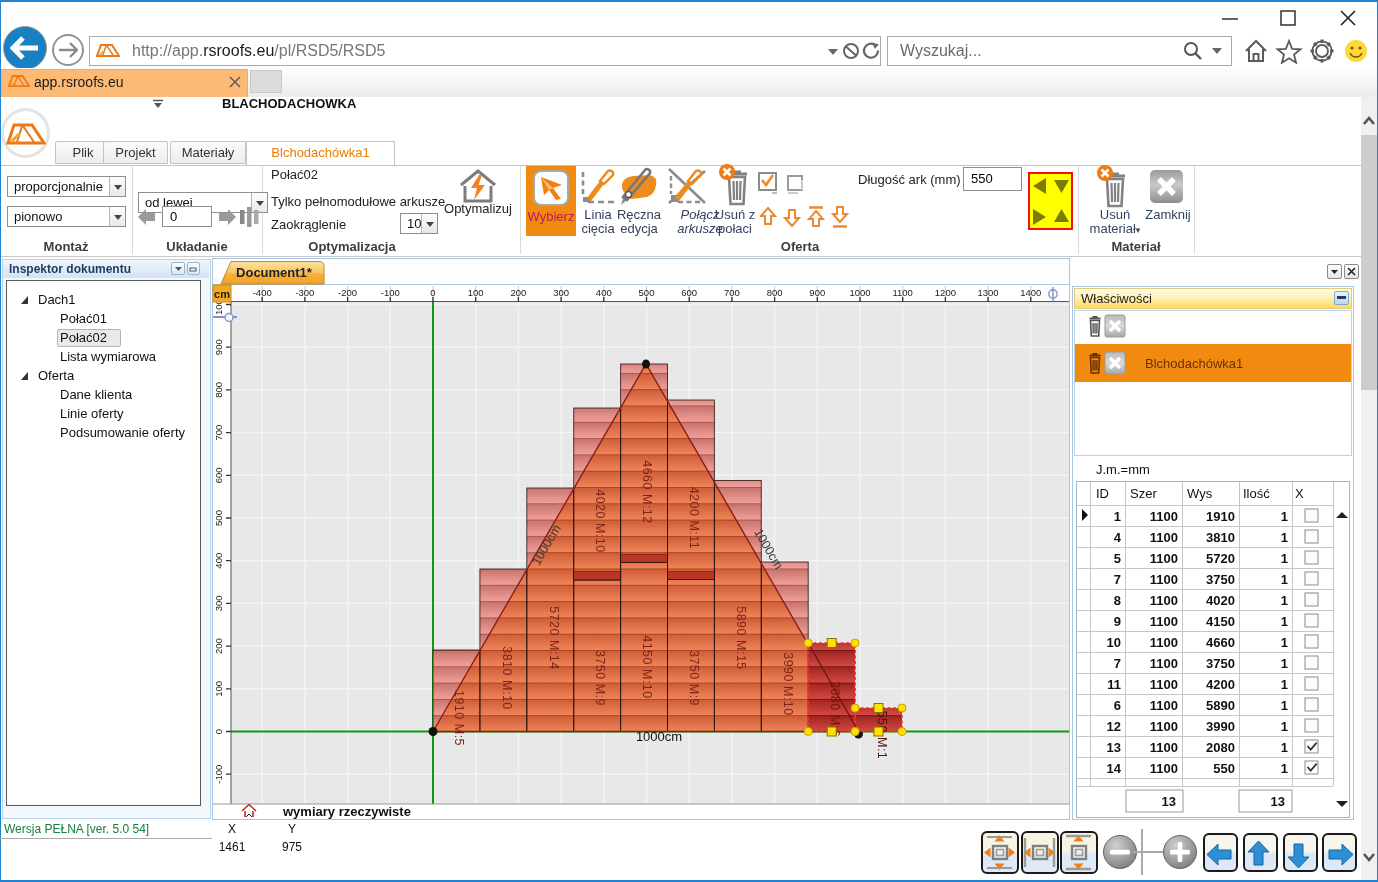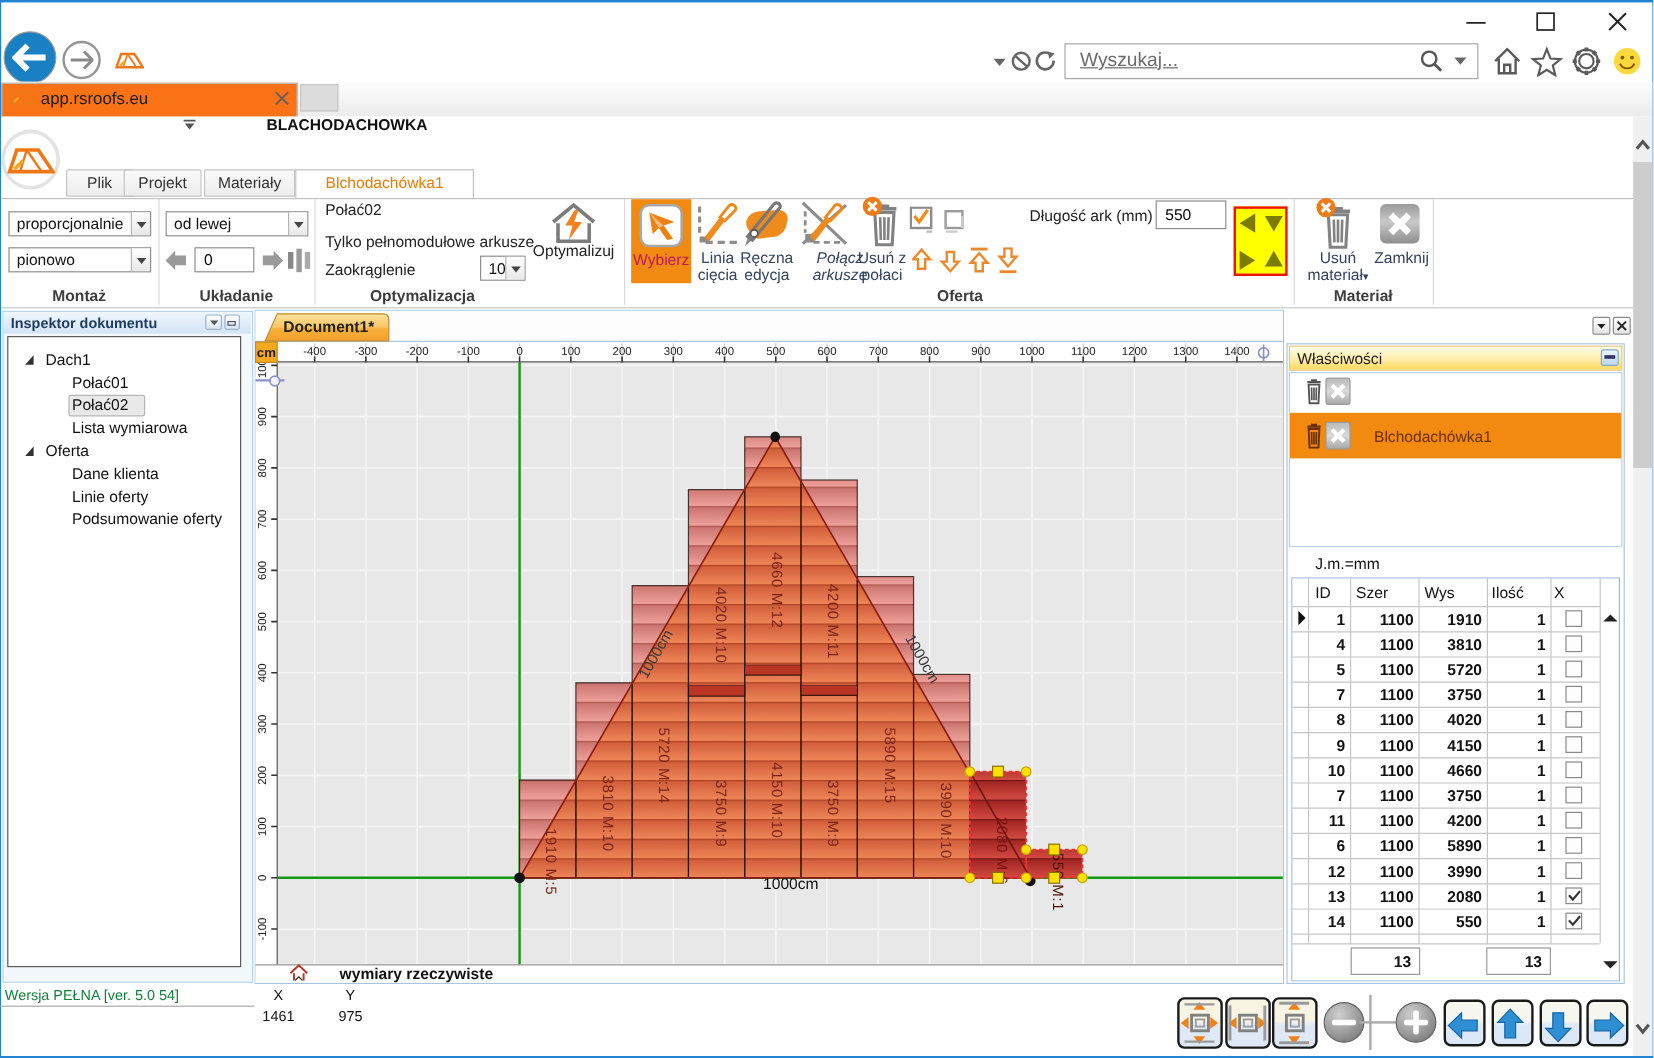--- a/index.html
+++ b/index.html
@@ -9,24 +9,24 @@
 
 .wb-top{left:0;top:0;width:1378px;height:2px;background:#2283d2;}
 .wb-left{left:0;top:0;width:1px;height:882px;background:#2283d2;}
 .wb-right{left:1377px;top:0;width:1px;height:882px;background:#2283d2;}
 .wb-bot{left:0;top:880px;width:1378px;height:2px;background:#2283d2;}
 
 #backbtn{left:3px;top:26px;width:44px;height:44px;border-radius:50%;background:#1a80c4;border:1px solid #9a9a9a;}
 #fwdbtn{left:52px;top:34px;width:32px;height:32px;border-radius:50%;background:#fff;border:2px solid #949494;}
 #addrbar{left:89px;top:36px;width:792px;height:30px;border:1px solid #a9a9a9;background:#fff;font-size:16px;line-height:28px;color:#767676;padding-left:42px;white-space:nowrap;}
 #addrbar b{color:#1b1b1b;font-weight:normal;}
-#searchbox{left:887px;top:36px;width:345px;height:30px;border:1px solid #a9a9a9;background:#fff;font-size:16px;line-height:28px;color:#6b6b6b;padding-left:12px;text-decoration:underline;}
+#searchbox{left:887px;top:36px;width:345px;height:30px;border:1px solid #a9a9a9;background:#fff;font-size:16px;line-height:28px;color:#6b6b6b;padding-left:12px;}
 
 #tabstrip{left:1px;top:68px;width:1376px;height:29px;background:linear-gradient(#fdfdfd,#ececec);}
-#tab1{left:1px;top:69px;width:247px;height:29px;background:#f97316;border:1px solid #b9b9b9;border-bottom:none;font-size:14px;color:#1b1b1b;line-height:24px;padding-left:32px;}
+#tab1{left:1px;top:69px;width:247px;height:29px;background:#fdba74;border:1px solid #b9b9b9;border-bottom:none;font-size:14px;color:#1b1b1b;line-height:24px;padding-left:32px;}
 #newtab{left:250px;top:70px;width:32px;height:23px;background:#dcdcdc;border:1px solid #c8c8c8;}
 
 #page{left:1px;top:97px;width:1360px;height:783px;background:#fff;}
 .blacho{left:230px;top:96px;width:200px;font-size:13px;font-weight:bold;color:#111;}
 
 .rtab{top:141px;height:23px;background:linear-gradient(#fafafa,#ededed);border:1px solid #c3c3c3;border-radius:2px 2px 0 0;font-size:13px;color:#333;text-align:center;line-height:21px;}
 #rtab-active{left:246px;top:141px;width:149px;height:25px;background:#fff;border:1px solid #c3c3c3;border-bottom:none;font-size:13px;color:#e87d00;text-align:center;line-height:22px;}
 #ribbon{left:1px;top:165px;width:1360px;height:92px;background:#fff;border-top:1px solid #c3c3c3;border-bottom:1px solid #c9c9c9;}
 .gsep{top:166px;width:1px;height:88px;background:#d9d9d9;}
 .glabel{top:239px;height:16px;font-size:13px;font-weight:bold;color:#3d3d3d;text-align:center;}
@@ -51,20 +51,21 @@
 </svg>
 
 <div class="abs" id="backbtn"></div>
 <svg class="abs" style="left:10px;top:36px" width="30" height="24" viewBox="0 0 30 24">
 <path d="M13 2 L3 12 L13 22 M3 12 L28 12" stroke="#fff" stroke-width="5" fill="none"></path>
 </svg>
 <div class="abs" id="fwdbtn"></div>
 <svg class="abs" style="left:58px;top:42px" width="20" height="16" viewBox="0 0 20 16">
 <path d="M12 1 L19 8 L12 15 M19 8 L1 8" stroke="#8a8a8a" stroke-width="2.4" fill="none"></path>
 </svg>
+<div class="abs" id="addrbar">http://app.<b>rsroofs.eu</b>/pl/RSD5/RSD5</div>
 <svg class="abs" style="left:96px;top:43px" width="24" height="15" viewBox="0 0 24 15">
 <path d="M5 2 L16 2 L23 13 L1 13 Z" fill="none" stroke="#ef7816" stroke-width="2"></path>
 <path d="M10 3 L7 12 M11 3 L17 12" stroke="#ef7816" stroke-width="1.4"></path>
 <path d="M4 12 L8 8" stroke="#f5a623" stroke-width="2"></path>
 </svg>
 <svg class="abs" style="left:826px;top:42px" width="54" height="18" viewBox="0 0 54 18">
 <path d="M2 7 l5 6 l5 -6 z" fill="#666"></path>
 <circle cx="25" cy="9" r="7" fill="none" stroke="#666" stroke-width="2"></circle>
 <line x1="20" y1="4.5" x2="30" y2="13.5" stroke="#666" stroke-width="2"></line>
 <path d="M49 3 a7 7 0 1 0 3 5.5" fill="none" stroke="#666" stroke-width="2.2"></path>
@@ -137,21 +138,21 @@
 <div class="abs gsep" style="left:1194px;"></div>
 <div class="abs glabel" style="left:16px;width:100px;">Montaż</div>
 <div class="abs glabel" style="left:147px;width:100px;">Układanie</div>
 <div class="abs glabel" style="left:292px;width:120px;">Optymalizacja</div>
 <div class="abs glabel" style="left:750px;width:100px;">Oferta</div>
 <div class="abs glabel" style="left:1086px;width:100px;">Materiał</div>
 
 <div class="abs combo" style="left:7px;top:176px;width:119px;">proporcjonalnie<span class="ar"></span></div>
 <div class="abs combo" style="left:7px;top:206px;width:119px;">pionowo<span class="ar"></span></div>
 
-<div class="abs combo" style="left:138px;top:176px;width:119px;">od lewej<span class="ar"></span></div>
+<div class="abs combo" style="left:138px;top:192px;width:130px;">od lewej<span class="ar"></span></div>
 <svg class="abs" style="left:138px;top:208px" width="18" height="18" viewBox="0 0 18 18">
 <path d="M17 5 L17 13 L8 13 L8 17 L0 9 L8 1 L8 5 Z" fill="#9a9a9a"></path>
 </svg>
 <div class="abs" style="left:162px;top:206px;width:50px;height:21px;border:1px solid #8f8f8f;background:#fff;font-size:13px;line-height:19px;padding-left:7px;">0</div>
 <svg class="abs" style="left:218px;top:208px" width="18" height="18" viewBox="0 0 18 18">
 <path d="M1 5 L1 13 L10 13 L10 17 L18 9 L10 1 L10 5 Z" fill="#9a9a9a"></path>
 </svg>
 <svg class="abs" style="left:240px;top:207px" width="19" height="20" viewBox="0 0 19 20">
 <rect x="0" y="3" width="4.5" height="14" fill="#888"></rect>
       <rect x="7" y="0" width="4.5" height="20" fill="#999"></rect>

